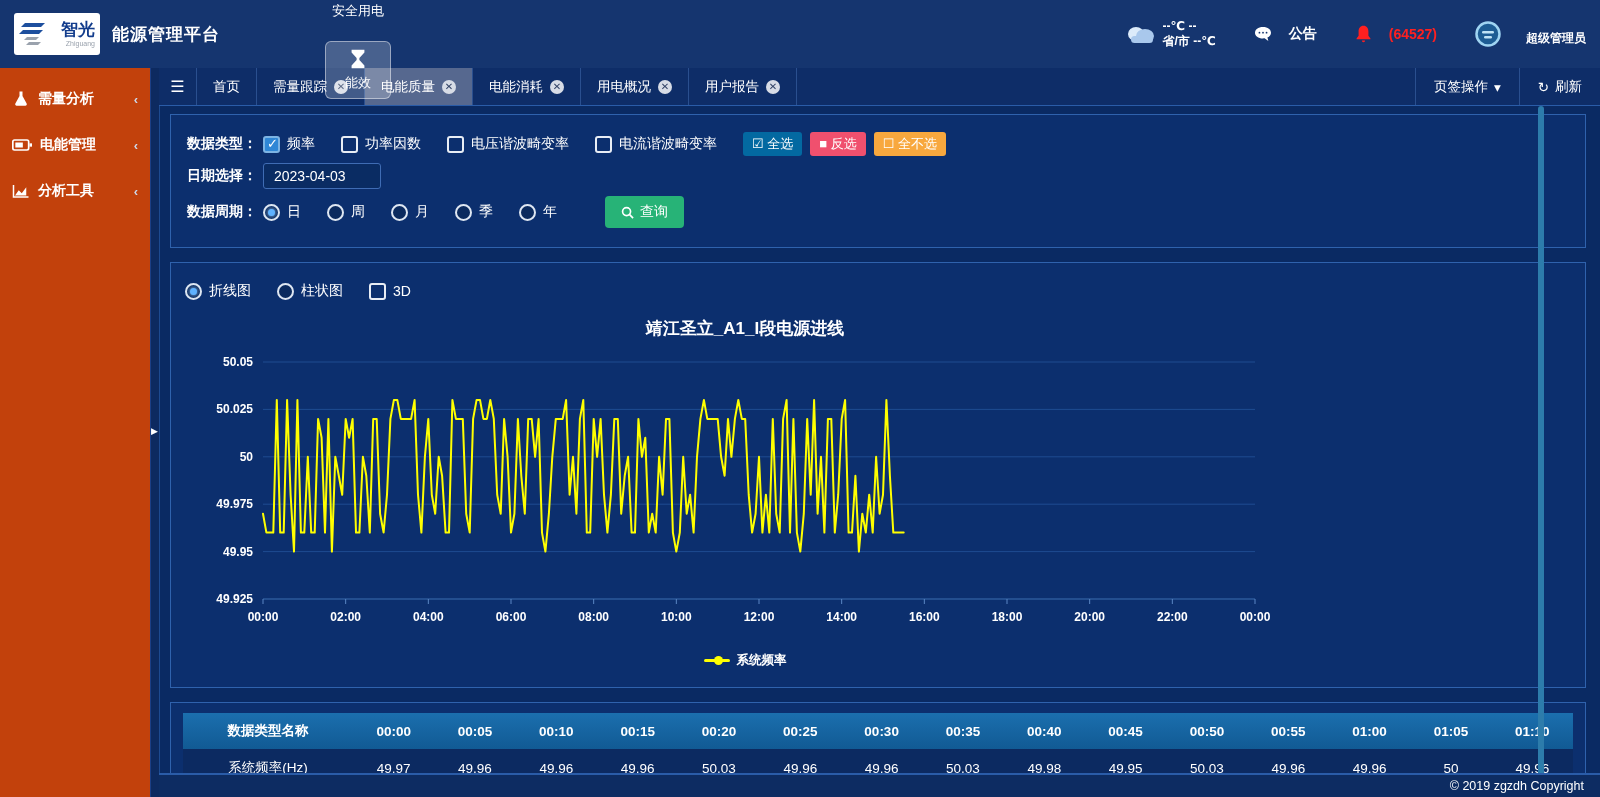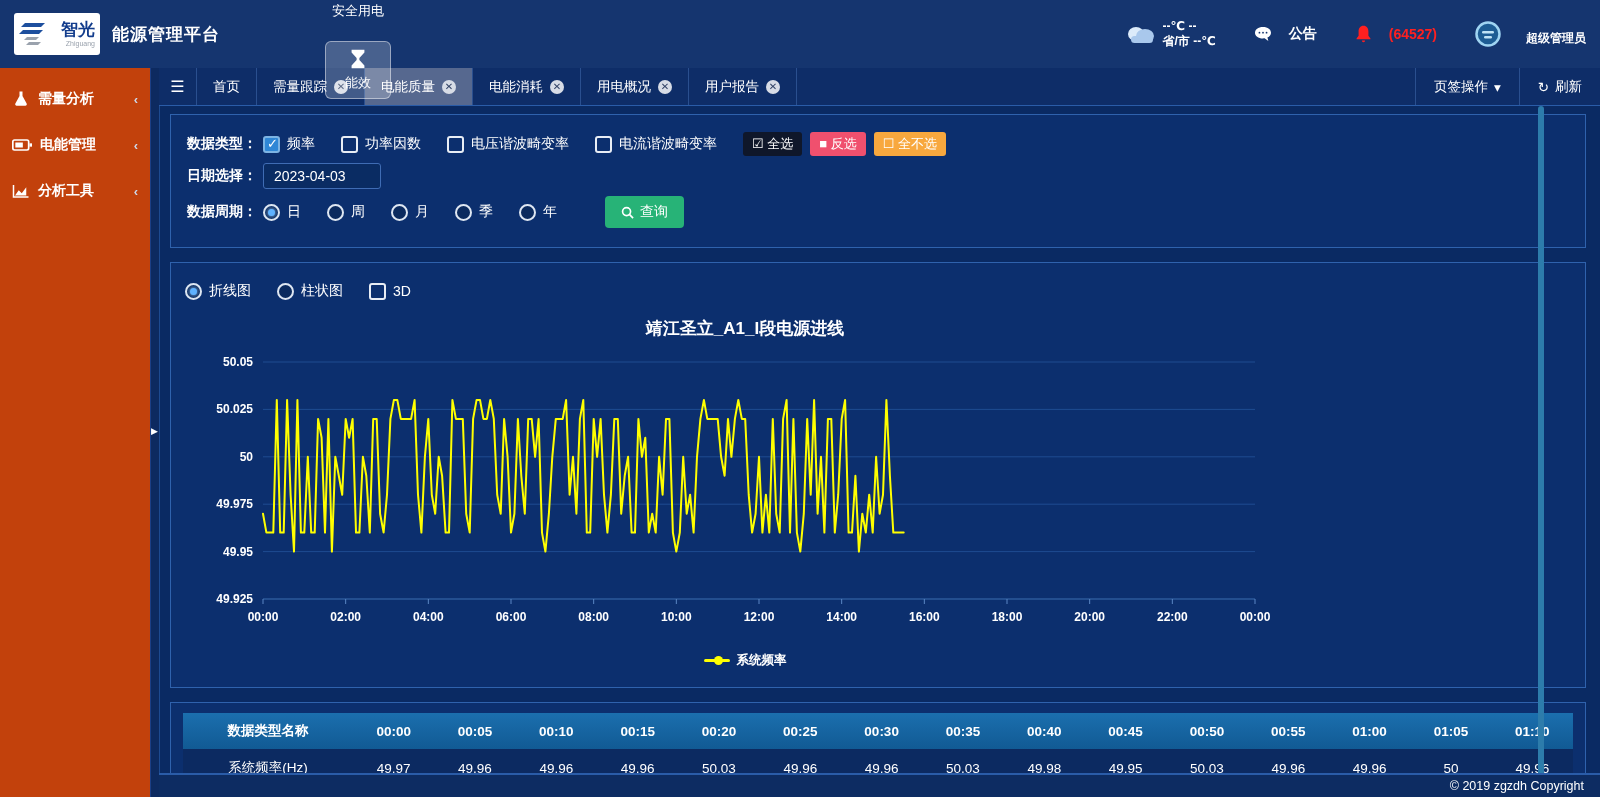--- a/index.html
+++ b/index.html
@@ -51,21 +51,21 @@
   .filter-panel { padding:10px 16px 12px; }
   .frow { display:flex; align-items:center; margin:7px 0; min-height:24px; }
   .flabel { font-size:14px; font-weight:bold; margin-right:6px; }
   .cb-item, .rd-item { display:flex; align-items:center; gap:7px; margin-right:26px; font-size:14px; cursor:pointer; }
   .cbox { width:17px; height:17px; border:2px solid #e8edf5; border-radius:3px; background:transparent; position:relative; }
   .cbox.on { background:#2f87d6; border-color:#7db4e4; }
   .cbox.on:after { content:"✓"; position:absolute; left:2px; top:-2px; color:#fff; font-size:13px; font-weight:bold; }
   .radio { width:17px; height:17px; border:2px solid #dfe7f2; border-radius:50%; background:#0b2a5e; position:relative; }
   .radio.on:after { content:""; position:absolute; left:3px; top:3px; width:7px; height:7px; border-radius:50%; background:#5fb2ff; box-shadow:0 0 4px #9fd2ff; }
   .mini-btn { display:inline-flex; align-items:center; gap:4px; color:#fff; font-size:13px; padding:3px 9px; border-radius:3px; margin-right:8px; cursor:pointer; border:none; }
-  .btn-all { background:#0f172a; }
+  .btn-all { background:#0369a1; }
   .btn-inv { background:#f0506e; }
   .btn-none { background:#f8a83e; }
   .date-input { background:#0a2c63; border:1px solid #3f6cb4; border-radius:3px; color:#fff; font-size:14px; padding:4px 10px; width:118px; font-family:inherit; }
   .query-btn { display:inline-flex; align-items:center; gap:6px; background:#27b377; color:#fff; border:none; border-radius:4px; font-size:14px; padding:7px 16px; margin-left:22px; cursor:pointer; }
 
   
   .chart-panel { padding:14px 10px 8px 14px; }
   .chart-title { width:1120px; text-align:center; font-size:17px; font-weight:bold; margin:14px 0 4px; }
   .legend { width:1120px; display:flex; justify-content:center; align-items:center; gap:7px; font-size:12.5px; font-weight:bold; margin:4px 0 10px; }
   .lg-mark { width:26px; height:3px; background:#ffff00; position:relative; border-radius:2px; }

